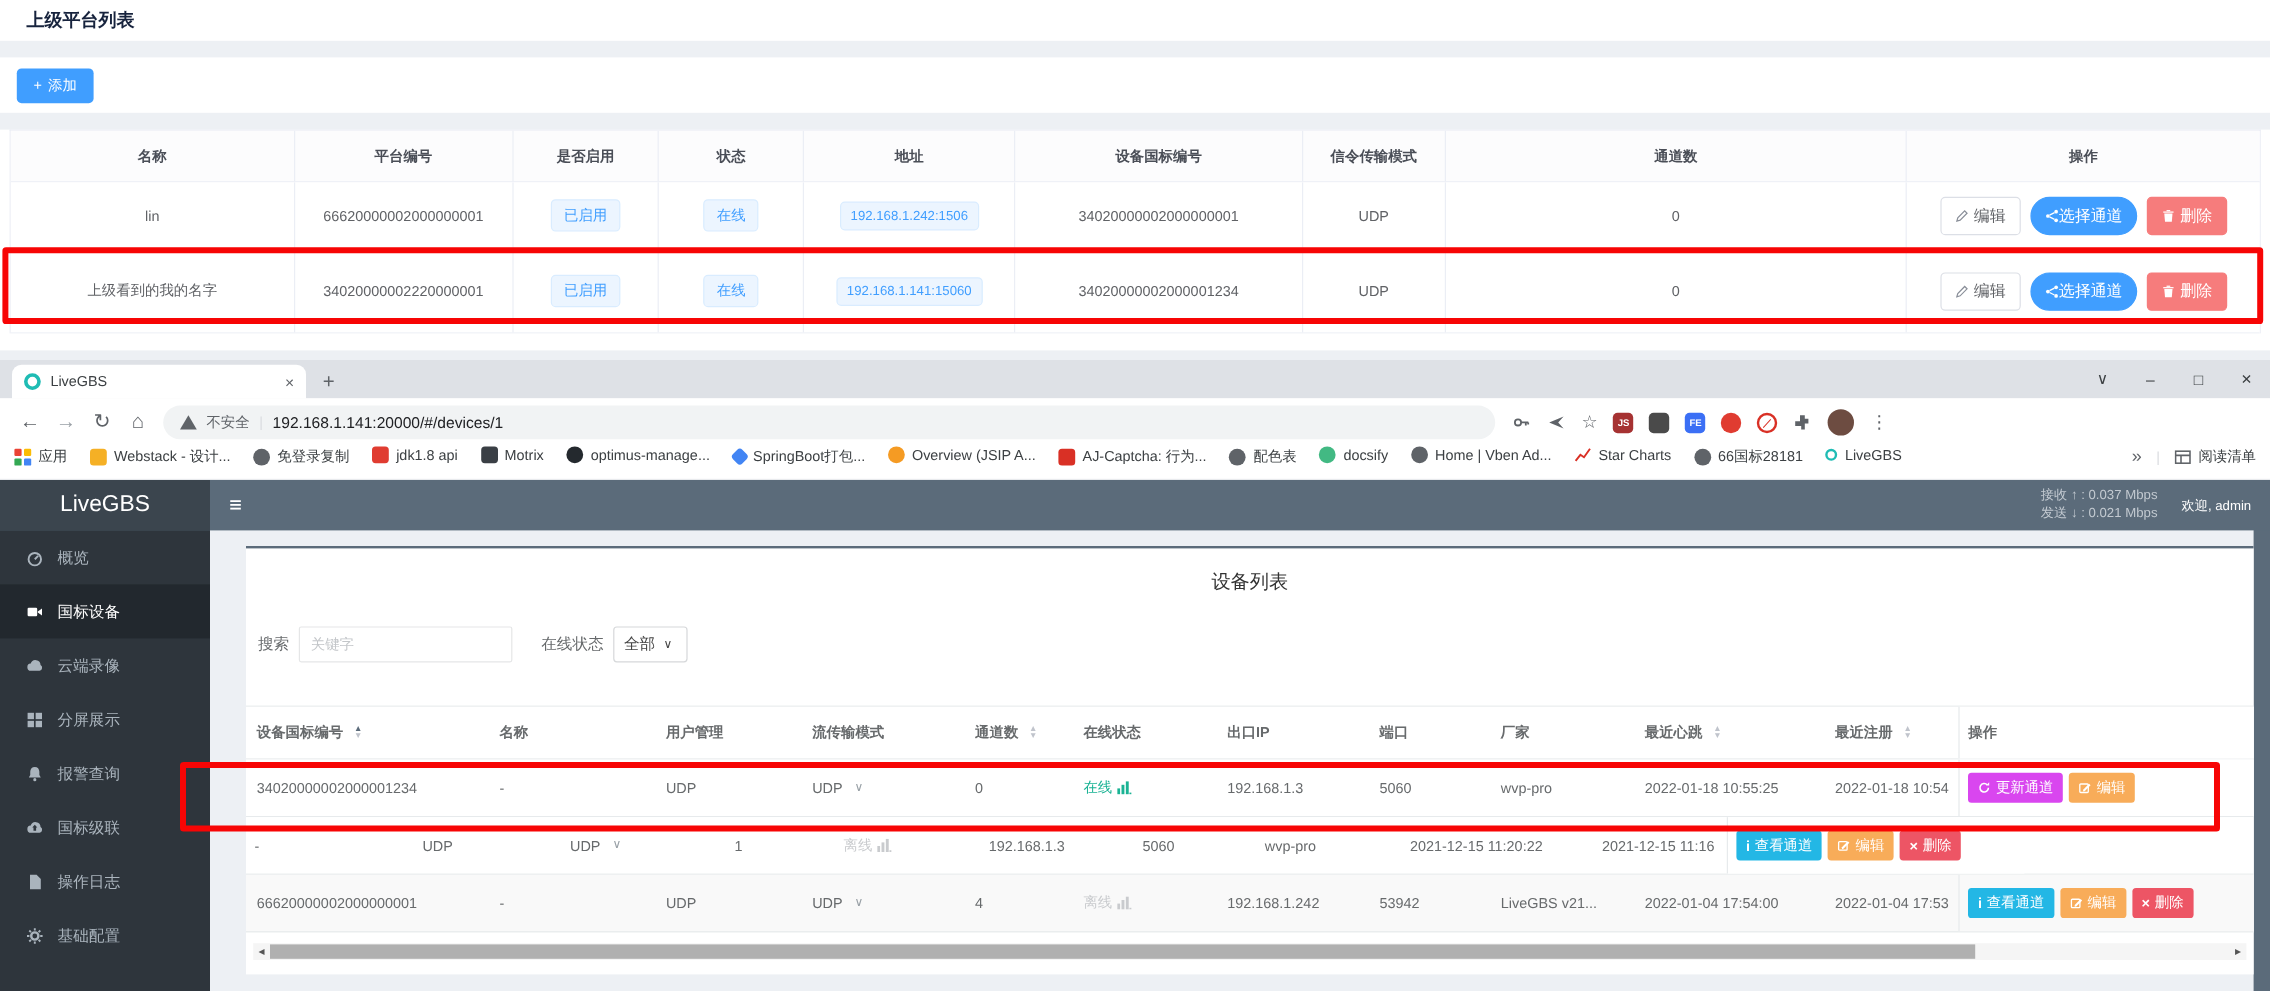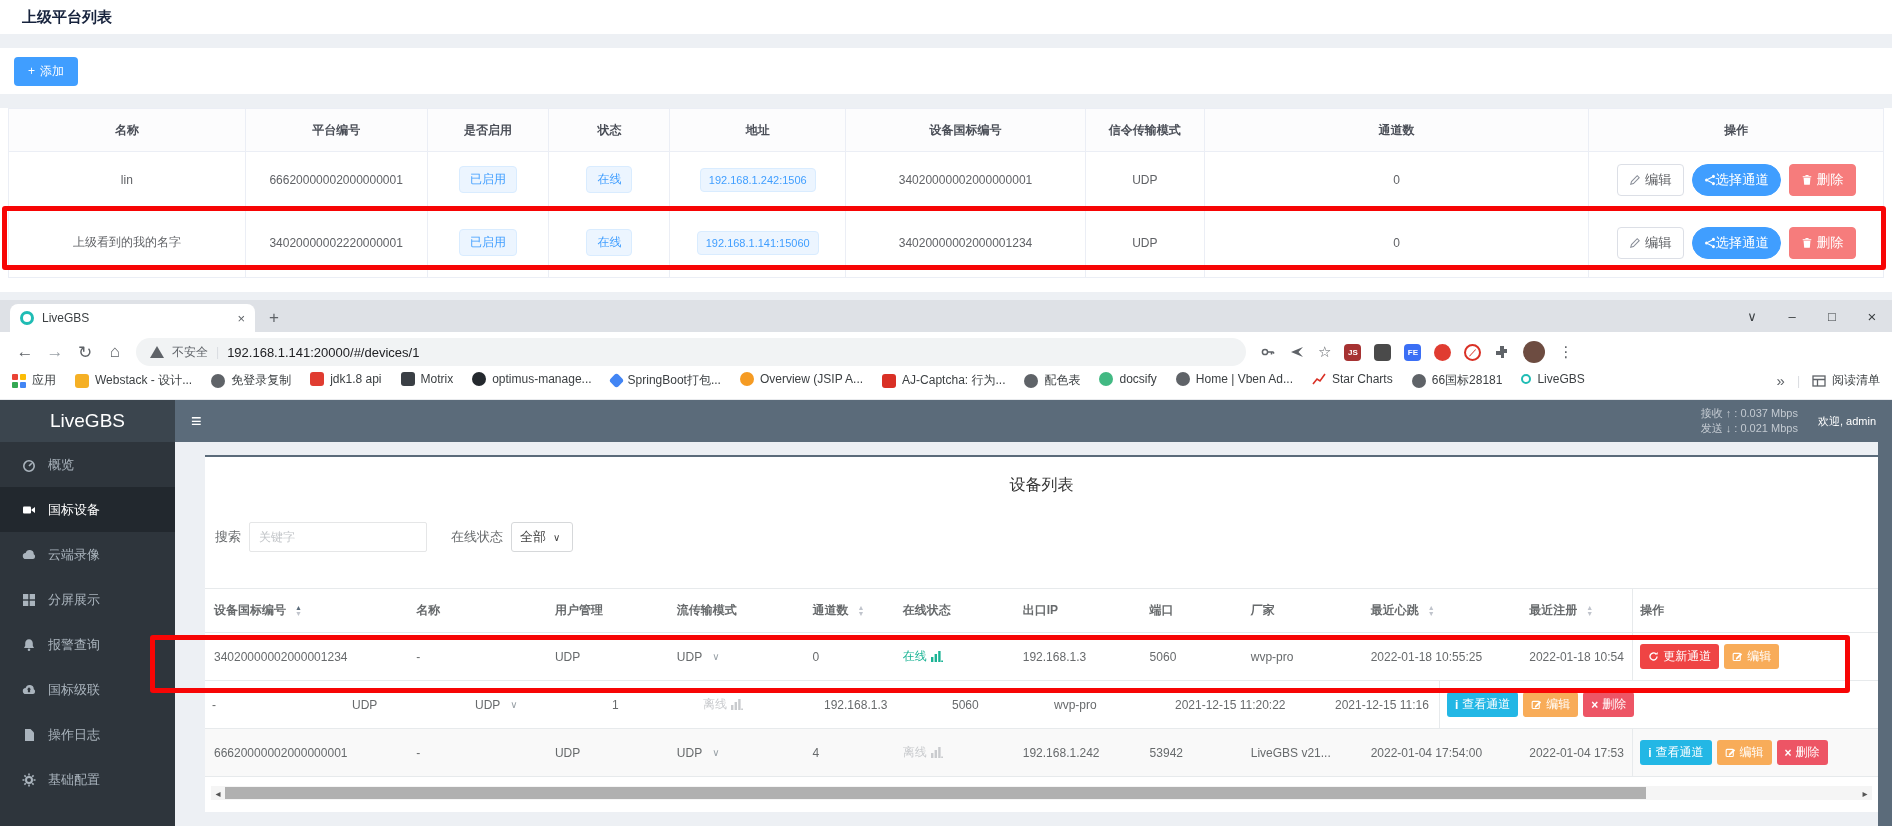--- a/index.html
+++ b/index.html
@@ -84,21 +84,21 @@
   .dc { padding-left:7px; overflow:hidden; white-space:nowrap; display:flex; align-items:center; gap:5px; height:100%; }
   .d0{width:206px; padding-left:9px}.d1{width:140px}.d2{width:123px}.d3{width:137px}.d4{width:91px}.d5{width:121px}.d6{width:128px}.d7{width:102px}.d8{width:121px}.d9{width:160px}.d10{width:111px}
   .dops { width:248px; border-left:1px solid #e7eaec; background:inherit; }
   .carets { display:inline-flex; flex-direction:column; line-height:6px; margin-left:4px; }
   .carets b { font-size:7px; color:#c0c4cc; font-weight:normal; }
   .carets b.on { color:#5b6b7a; }
   .chev { color:#98a0a6; font-size:10px; margin-left:5px; }
   .st-online { color:#1ab394; display:inline-flex; align-items:center; gap:4px; }
   .st-offline { color:#c9cbce; display:inline-flex; align-items:center; gap:4px; }
   .abtn { display:inline-flex; align-items:center; gap:4px; border:none; border-radius:3px; color:#fff; font-size:12px; padding:4px 8px; cursor:pointer; white-space:nowrap; }
-  .b-slate { background:#ef4444; }
+  .b-slate { background:#d946ef; }
   .b-warn { background:#f8ac59; }
   .b-info { background:#23b7e5; }
   .b-dang { background:#ed5565; }
   .hscroll { position:absolute; left:6px; right:6px; bottom:12px; height:14px; display:flex; align-items:center; background:#f5f5f5; }
   .hs-arrow { width:14px; text-align:center; color:#555; font-size:10px; cursor:pointer; }
   .hs-track { flex:1; height:14px; position:relative; }
   .hs-thumb { position:absolute; left:0; top:1px; height:12px; width:87%; background:#b0b0b0; cursor:grab; }
 
   
   .ann { position:absolute; border:5px solid #f70505; border-radius:3px; pointer-events:none; z-index:50; }

